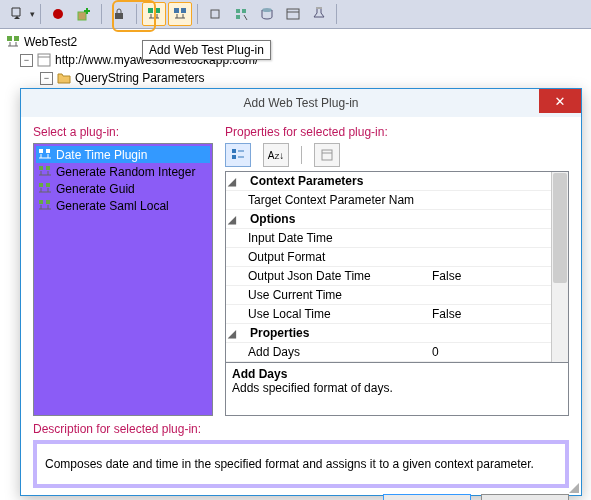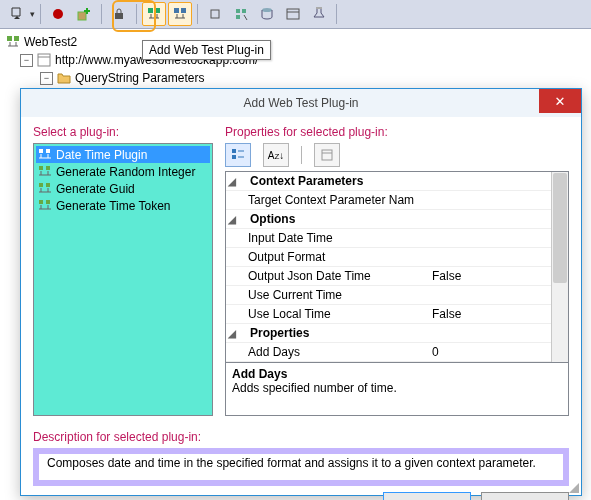--- a/index.html
+++ b/index.html
@@ -20,42 +20,42 @@
 .tooltip{position:absolute;left:142px;top:40px;background:#fff;border:1px solid #7a7a7a;padding:2px 6px;font-size:12px;box-shadow:1px 1px 2px rgba(0,0,0,.2)}
 
 .dialog{position:absolute;left:20px;top:88px;width:560px;height:406px;border:1px solid #2a8dd4;background:#fff;box-shadow:0 4px 14px rgba(0,0,0,.25)}
 .titlebar{height:28px;background:#eef4fa;display:flex;align-items:center;justify-content:center;color:#444;position:relative}
 .closebtn{position:absolute;right:0;top:0;width:42px;height:24px;background:#c9302c;color:#fff;display:flex;align-items:center;justify-content:center;font-size:13px}
 .dlgbody{padding:8px 12px 8px 12px;height:calc(100% - 28px);box-sizing:border-box;display:flex;flex-direction:column}
 .cols{display:flex;gap:12px;flex:0 0 260px}
 .leftcol{width:180px;display:flex;flex-direction:column}
 .rightcol{flex:1;display:flex;flex-direction:column}
 .lbl{margin-bottom:4px;color:#be185d}
-.pluginlist{border:1px solid #828790;flex:1;background:#5eead4;padding:2px}
+.pluginlist{border:1px solid #828790;flex:1;background:#8b5cf6;padding:2px}
 .plugin-item{display:flex;align-items:center;gap:4px;height:17px;padding-left:2px}
 .plugin-item.selected{background:#3399ff;color:#fff}
 .pi-icon{width:14px;height:14px;flex:0 0 14px}
 .proptoolbar{height:24px;display:flex;align-items:center;gap:12px;padding-bottom:4px}
 .ptbtn{width:24px;height:22px;border:1px solid #b5b5b5;background:#f5f5f5;display:flex;align-items:center;justify-content:center}
 .ptbtn.active{background:#e0ecff;border-color:#7da7d9}
 .propgrid{border:1px solid #828790;flex:1;display:flex;flex-direction:column;overflow:hidden}
 .propscroll{flex:1;position:relative;overflow:hidden}
 .scrollbar{position:absolute;right:0;top:0;bottom:0;width:16px;background:#f0f0f0;border-left:1px solid #c8c8c8}
 .scrollthumb{position:absolute;left:1px;right:1px;top:1px;height:110px;background:#cdcdcd;border-radius:2px}
 .proprows{margin-right:16px}
 .proprow{display:flex;height:18px;align-items:center;font-size:12px;border-bottom:1px solid #eee}
 .proprow.cat{font-weight:bold}
 .pname{flex:1;padding-left:22px}
 .proprow.cat .pname{padding-left:12px}
 .pval{width:120px;padding-left:4px}
 .caret{width:12px;text-align:center;color:#666;font-size:10px}
 .propdesc{border-top:1px solid #828790;padding:4px 6px;height:44px}
 .propdesc .h{font-weight:bold}
-.descarea{margin-top:14px}
-.descbox{border:6px solid #c4b5fd;padding:2px 8px;margin-top:2px;height:22px;display:flex;align-items:flex-start}
+.descarea{margin-top:6px}
+.descbox{border:4px solid #c4b5fd;padding:9px 8px;margin-top:2px;height:22px;display:flex;align-items:center}
 .btnrow{display:flex;justify-content:flex-end;gap:10px;margin-top:6px}
 .btn{width:86px;height:24px;border:1px solid #8e8f8f;background:#e9e9e9;display:flex;align-items:center;justify-content:center}
 .btn.primary{border:1px solid #3399ff}
 .sizegrip{position:absolute;right:2px;bottom:2px;width:12px;height:12px}
 .sizegrip::before{content:"";position:absolute;right:0;bottom:0;width:0;height:0;border-right:10px solid #b0b0b0;border-top:10px solid transparent}
 </style>
 </head>
 <body>
 <div class="wrap">
 
@@ -196,21 +196,21 @@
                     <path d="M3 6v4M10 6v4M1 10h12" stroke="#666"></path>
                   </svg></span>
                 <span>Generate Guid</span>
               </div>
               <div class="plugin-item">
                 <span class="pi-icon"><svg viewBox="0 0 14 14">
                     <rect x="1" y="1" width="4" height="4" fill="#6a4"></rect>
                     <rect x="8" y="1" width="4" height="4" fill="#6a4"></rect>
                     <path d="M3 6v4M10 6v4M1 10h12" stroke="#666"></path>
                   </svg></span>
-                <span>Generate Time Token</span>
+                <span>Generate Saml Local</span>
               </div>
             </div>
       </div>
       <div class="rightcol">
         <div class="lbl">Properties for selected plug-in:</div>
         <div class="proptoolbar">
           <div class="ptbtn active">
                 <svg width="14" height="14">
                   <rect x="1" y="1" width="4" height="4" fill="#37b"></rect>
                   <rect x="1" y="7" width="4" height="4" fill="#37b"></rect>
@@ -273,21 +273,21 @@
                     <span class="pname">Add Days</span>
                     <span class="pval">0</span>
                   </div>
                 </div>
             <div class="scrollbar">
                   <div class="scrollthumb"></div>
                 </div>
           </div>
           <div class="propdesc">
             <div class="h">Add Days</div>
-            <div>Adds specified number of time.</div>
+            <div>Adds specified format of days.</div>
           </div>
         </div>
       </div>
     </div>
     <div class="descarea">
       <div class="lbl">Description for selected plug-in:</div>
       <div class="descbox">
         <span>Composes date and time in the specified format and assigns it to a given context parameter.</span>
       </div>
     </div>

